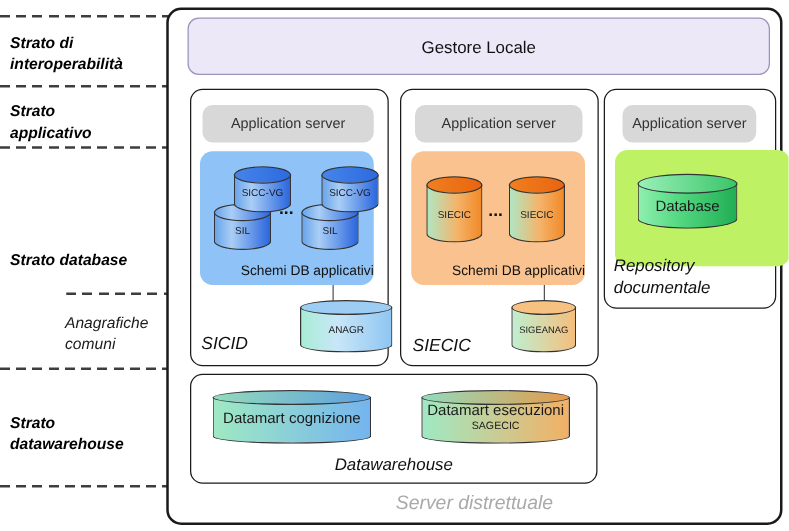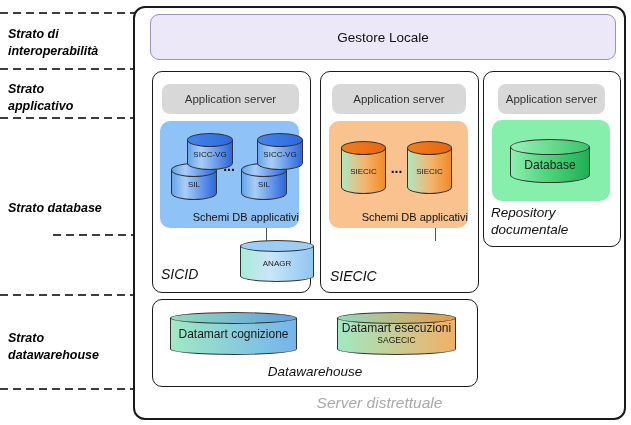--- a/index.html
+++ b/index.html
@@ -47,21 +47,21 @@
   .appserver{position:absolute;height:30px;background:#d8d8d8;border-radius:8px;
              display:flex;align-items:center;justify-content:center;
              font-size:11.5px;color:#333;}
   #appserver-sicid{left:9px;top:12px;width:137px;}
   #appserver-siecic{left:11px;top:12px;width:134px;}
   #appserver-repo{left:14px;top:12px;width:107px;}
 
   .dbgroup{position:absolute;border-radius:10px;}
   #sicid-group{left:7px;top:49px;width:139px;height:107px;background:#8fc3f7;}
   #siecic-group{left:8px;top:49px;width:139px;height:107px;background:#f9c28e;}
-  #repo-group{left:8px;top:48px;width:118px;height:81px;background:#86efac;}
+  #repo-group{left:8px;top:48px;width:118px;height:93px;background:#bef264;padding-left:22px;}
 
   .group-label{position:absolute;left:0;right:0;bottom:5px;text-align:right;
                font-size:11px;color:#111;}
   .dots{position:absolute;font-weight:bold;font-size:14px;color:#111;text-align:center;
         line-height:14px;}
   #sicid-dots{left:57px;top:38px;width:24px;}
   #siecic-dots{left:57px;top:40px;width:21px;}
 
   .sec-title{position:absolute;font-style:italic;font-size:14px;color:#111;
              white-space:pre-line;line-height:1.25;}
@@ -145,20 +145,22 @@
   <div class="dash" id="dash3"></div>
   <div class="dash" id="dash4"></div>
   <div class="dash" id="dash5"></div>
   <div class="dash" id="dash6"></div>
 
   <div class="llabel" id="lbl-interop">Strato di
 interoperabilità</div>
   <div class="llabel" id="lbl-applicativo">Strato
 applicativo</div>
   <div class="llabel" id="lbl-database">Strato database</div>
+  <div class="llabel" id="lbl-anagrafiche">Anagrafiche
+comuni</div>
   <div class="llabel" id="lbl-dwh">Strato
 datawarehouse</div>
 
   <div id="bigbox"></div>
   <div id="server-label">Server distrettuale</div>
 
   <div id="gestore">
     <span>Gestore Locale</span>
   </div>
 
@@ -228,20 +230,25 @@
         <div class="body"></div>
         <div class="top"></div>
         <span class="lbl">SIECIC</span>
       </div>
 
       <div class="group-label">Schemi DB applicativi</div>
     </div>
 
     <div class="connector" id="siecic-conn"></div>
 
+    <div class="cyl cyl-sigeanag">
+      <div class="body"></div>
+      <div class="top"></div>
+      <span class="lbl">SIGEANAG</span>
+    </div>
 
     <div class="sec-title" id="siecic-title">SIECIC</div>
   </div>
 
   <div class="secbox" id="repo-box">
     <div class="appserver" id="appserver-repo">
       <span>Application server</span>
     </div>
 
     <div class="dbgroup" id="repo-group">

